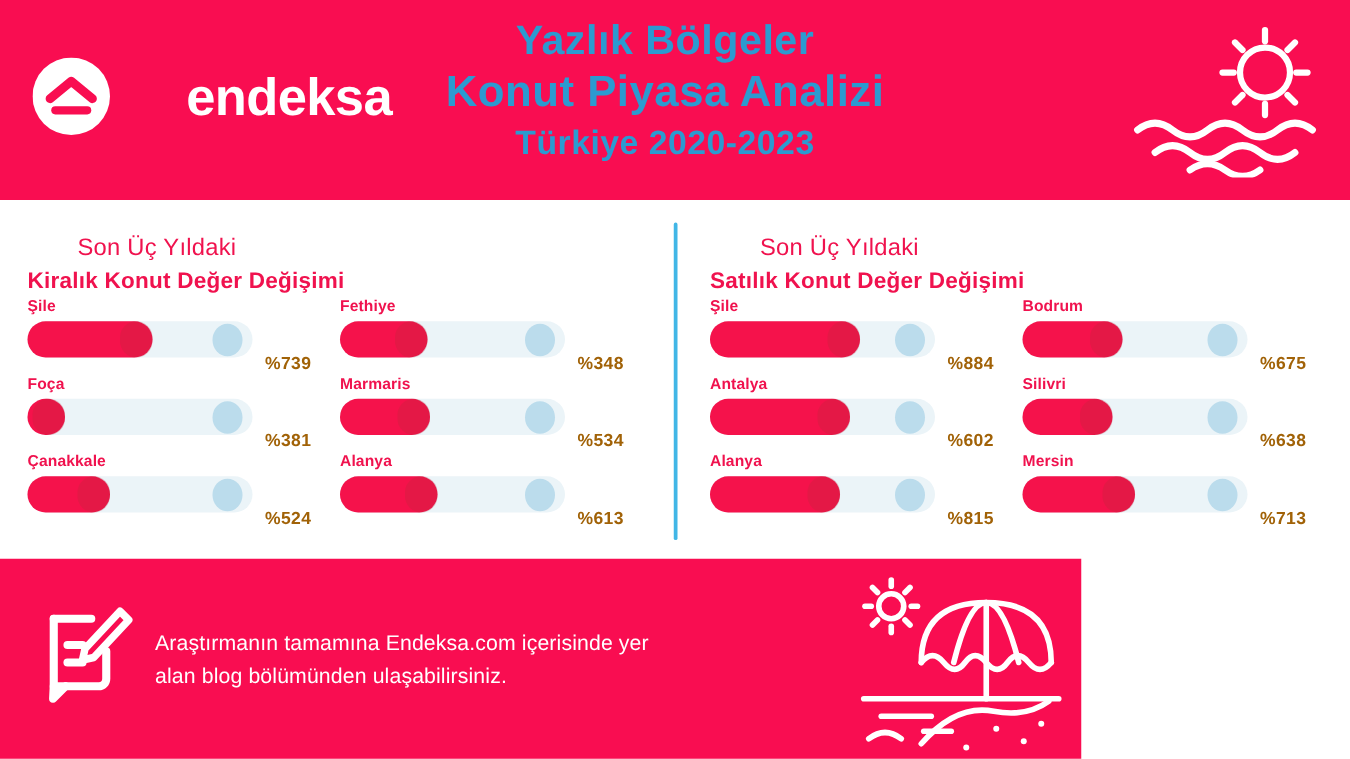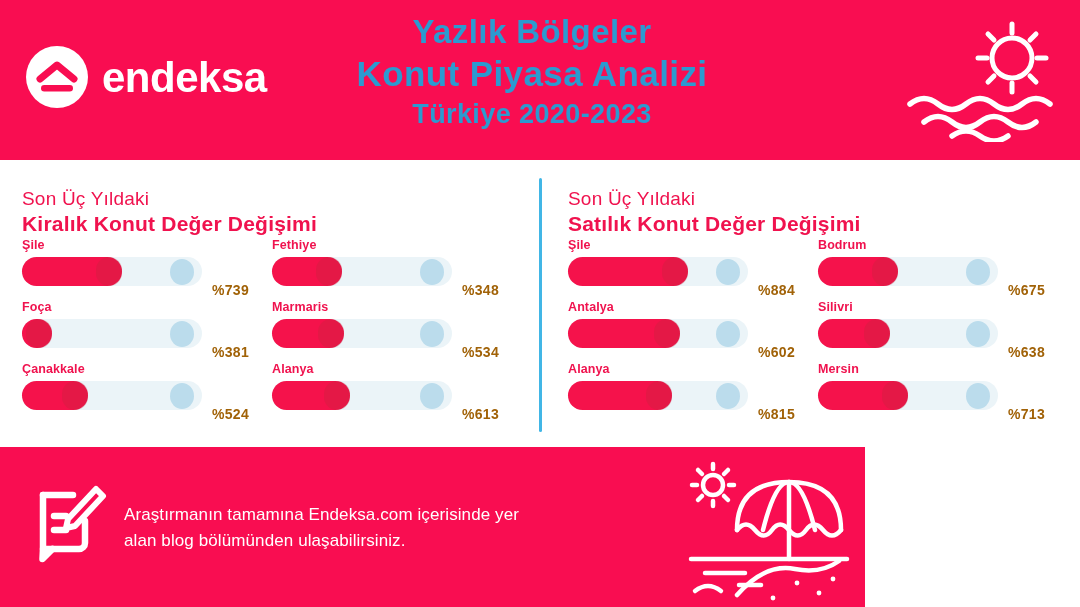--- a/index.html
+++ b/index.html
@@ -17,21 +17,21 @@
     position:absolute; left:0; top:0; width:1080px; height:160px;
     background:#F90D51;
   }
   .logo-wrap {
     position:absolute; left:26px; top:46px;
     display:flex; align-items:center; gap:14px;
   }
   .logo-mark { width:62px; height:62px; display:block; }
   .logo-word {
     color:#FFFFFF; font-size:42px; font-weight:700; letter-spacing:-0.5px;
-    line-height:1; margin-top:2px;
+    line-height:1; margin-top:2px;margin-left:47px;
   }
   .title-block {
     position:absolute; left:0; top:12px; width:1064px;
     text-align:center; color:#2C9AD0;
   }
   .title-l1 { font-size:33px; font-weight:700; line-height:40px; letter-spacing:0.4px; }
   .title-l2 { font-size:35px; font-weight:700; line-height:44px; letter-spacing:0.4px; }
   .title-l3 { font-size:27px; font-weight:700; line-height:36px; letter-spacing:0.4px; }
   .sun-waves { position:absolute; right:12px; top:12px; }
 
@@ -44,22 +44,22 @@
     position:absolute; left:539px; top:18px; width:3px; height:254px;
     background:#41B6E6; border-radius:2px;
   }
   .side { position:absolute; top:0; width:520px; height:287px; }
   .side.left { left:0; }
   .side.right { left:540px; }
 
   .sec-head { position:absolute; top:26px; color:#F0124E; }
   .side.left .sec-head { left:22px; }
   .side.right .sec-head { left:28px; }
-  .sec-head .l1 { font-size:19px; font-weight:400; line-height:25px; letter-spacing:0.2px; }
-  .sec-head .l2 { font-size:21px; font-weight:700; line-height:26px; letter-spacing:0.2px; }
+  .sec-head .l1 { font-size:19px; font-weight:400; line-height:25px; letter-spacing:0.2px;margin-left:40px; }
+  .sec-head .l2 { font-size:18px; font-weight:700; line-height:26px; letter-spacing:0.2px; }
 
   .bars { position:absolute; top:78px; left:0; width:520px;text-align:center; }
   .bar-grid {
     position:relative; width:520px;
   }
   .bar-row { position:absolute; width:250px; height:60px; }
 
   .bar-label {
     position:absolute; left:0; top:0;
     font-size:12.5px; font-weight:700; color:#F0124E; letter-spacing:0.1px;

